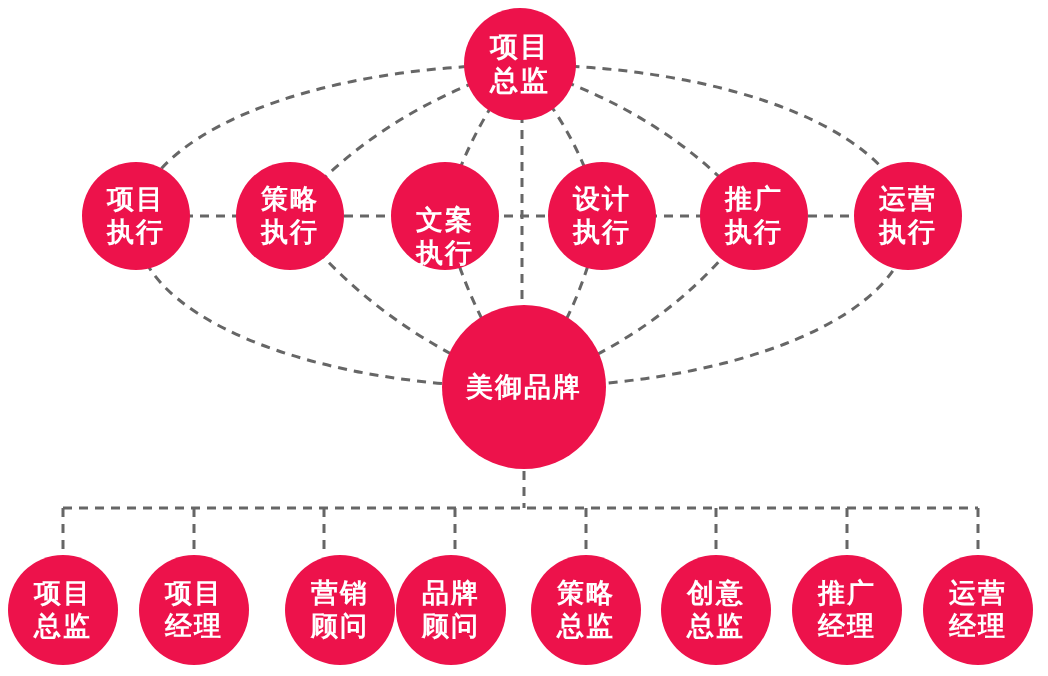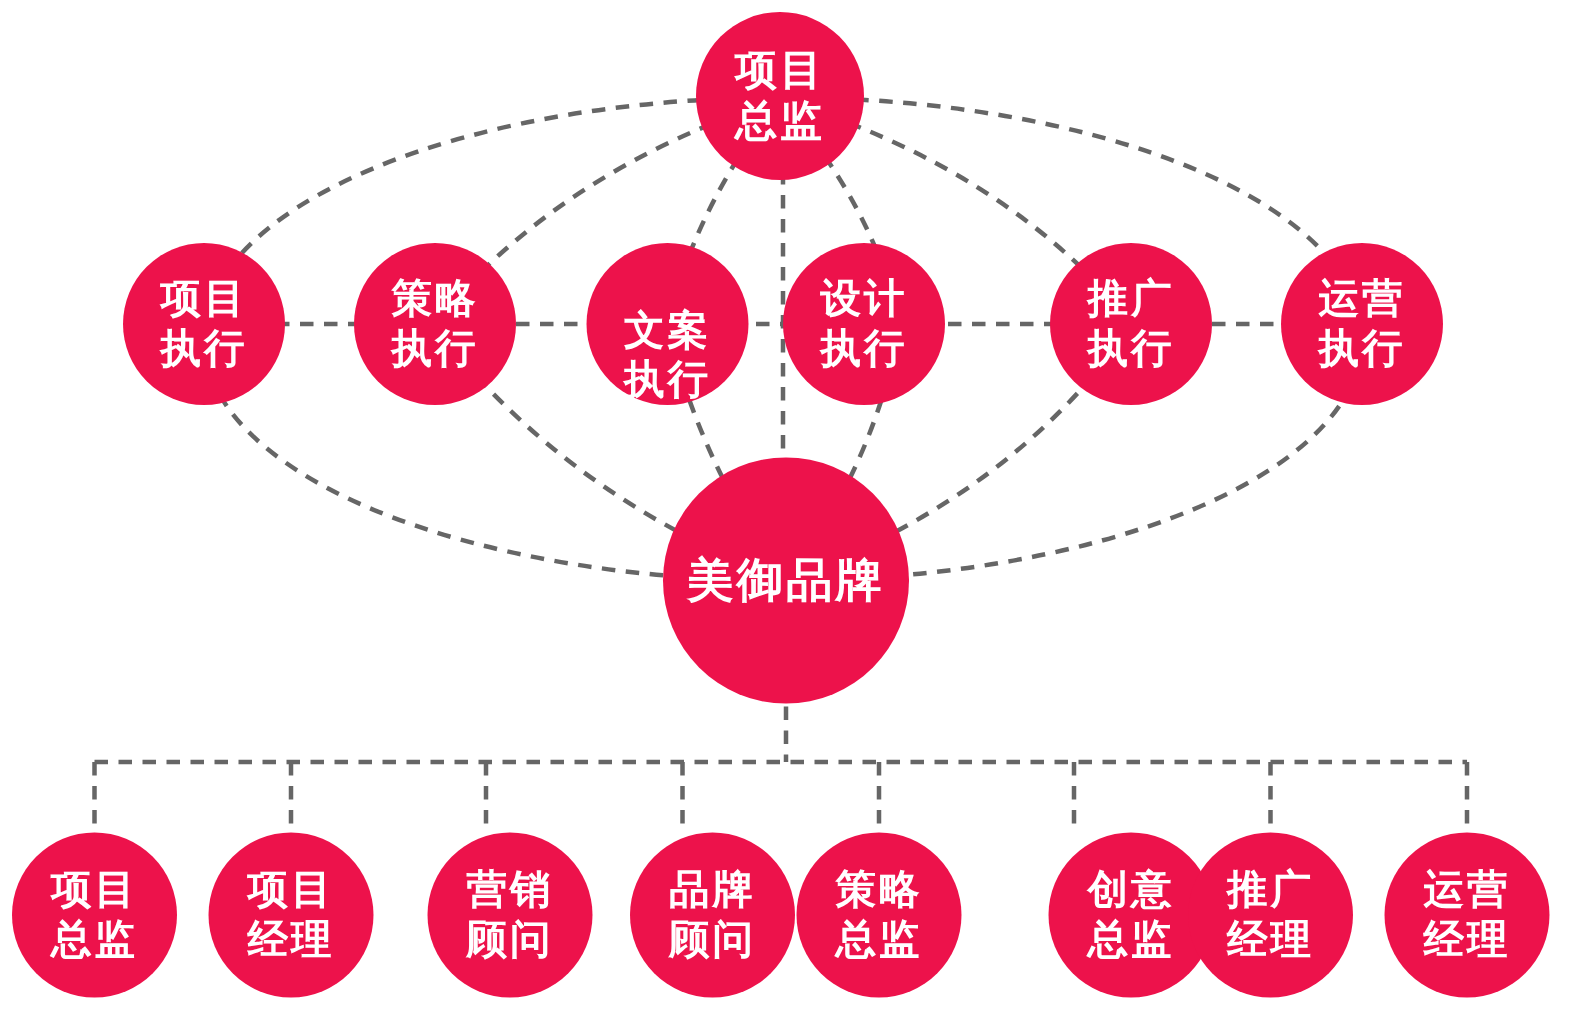--- a/index.html
+++ b/index.html
@@ -48,31 +48,31 @@
     font-weight: bold;
     letter-spacing: 2px;
     line-height: 1.22;
   }
   .node span { display: block; }
   .node-top    { left: 464px; top:   8px; width: 112px; height: 112px; font-size: 28px; }
   .node-mid    { top: 162px; width: 108px; height: 108px; font-size: 27px; }
   .m1 { left:  82px; }
   .m2 { left: 236px; }
   .m3 { left: 391px; justify-content: flex-end; }
-  .m4 { left: 522px; }
+  .m4 { left: 548px; }
   .m5 { left: 700px; }
   .m6 { left: 854px; }
-  .node-center { left: 442px; top: 305px; width: 164px; height: 164px; font-size: 31px; }
+  .node-center { left: 442px; top: 305px; width: 164px; height: 164px; font-size: 27px; }
   .node-bot    { top: 555px; width: 110px; height: 110px; font-size: 27px; }
   .b1 { left:   8px; }
   .b2 { left: 139px; }
   .b3 { left: 285px; }
-  .b4 { left: 420px; }
+  .b4 { left: 396px; }
   .b5 { left: 531px; }
-  .b6 { left: 699px; }
+  .b6 { left: 661px; }
   .b7 { left: 792px; }
   .b8 { left: 923px; }
 </style>
 </head>
 <body>
 
 <div class="canvas">
 
   <svg class="connectors" viewBox="0 0 1048 676" xmlns="http://www.w3.org/2000/svg">
 

